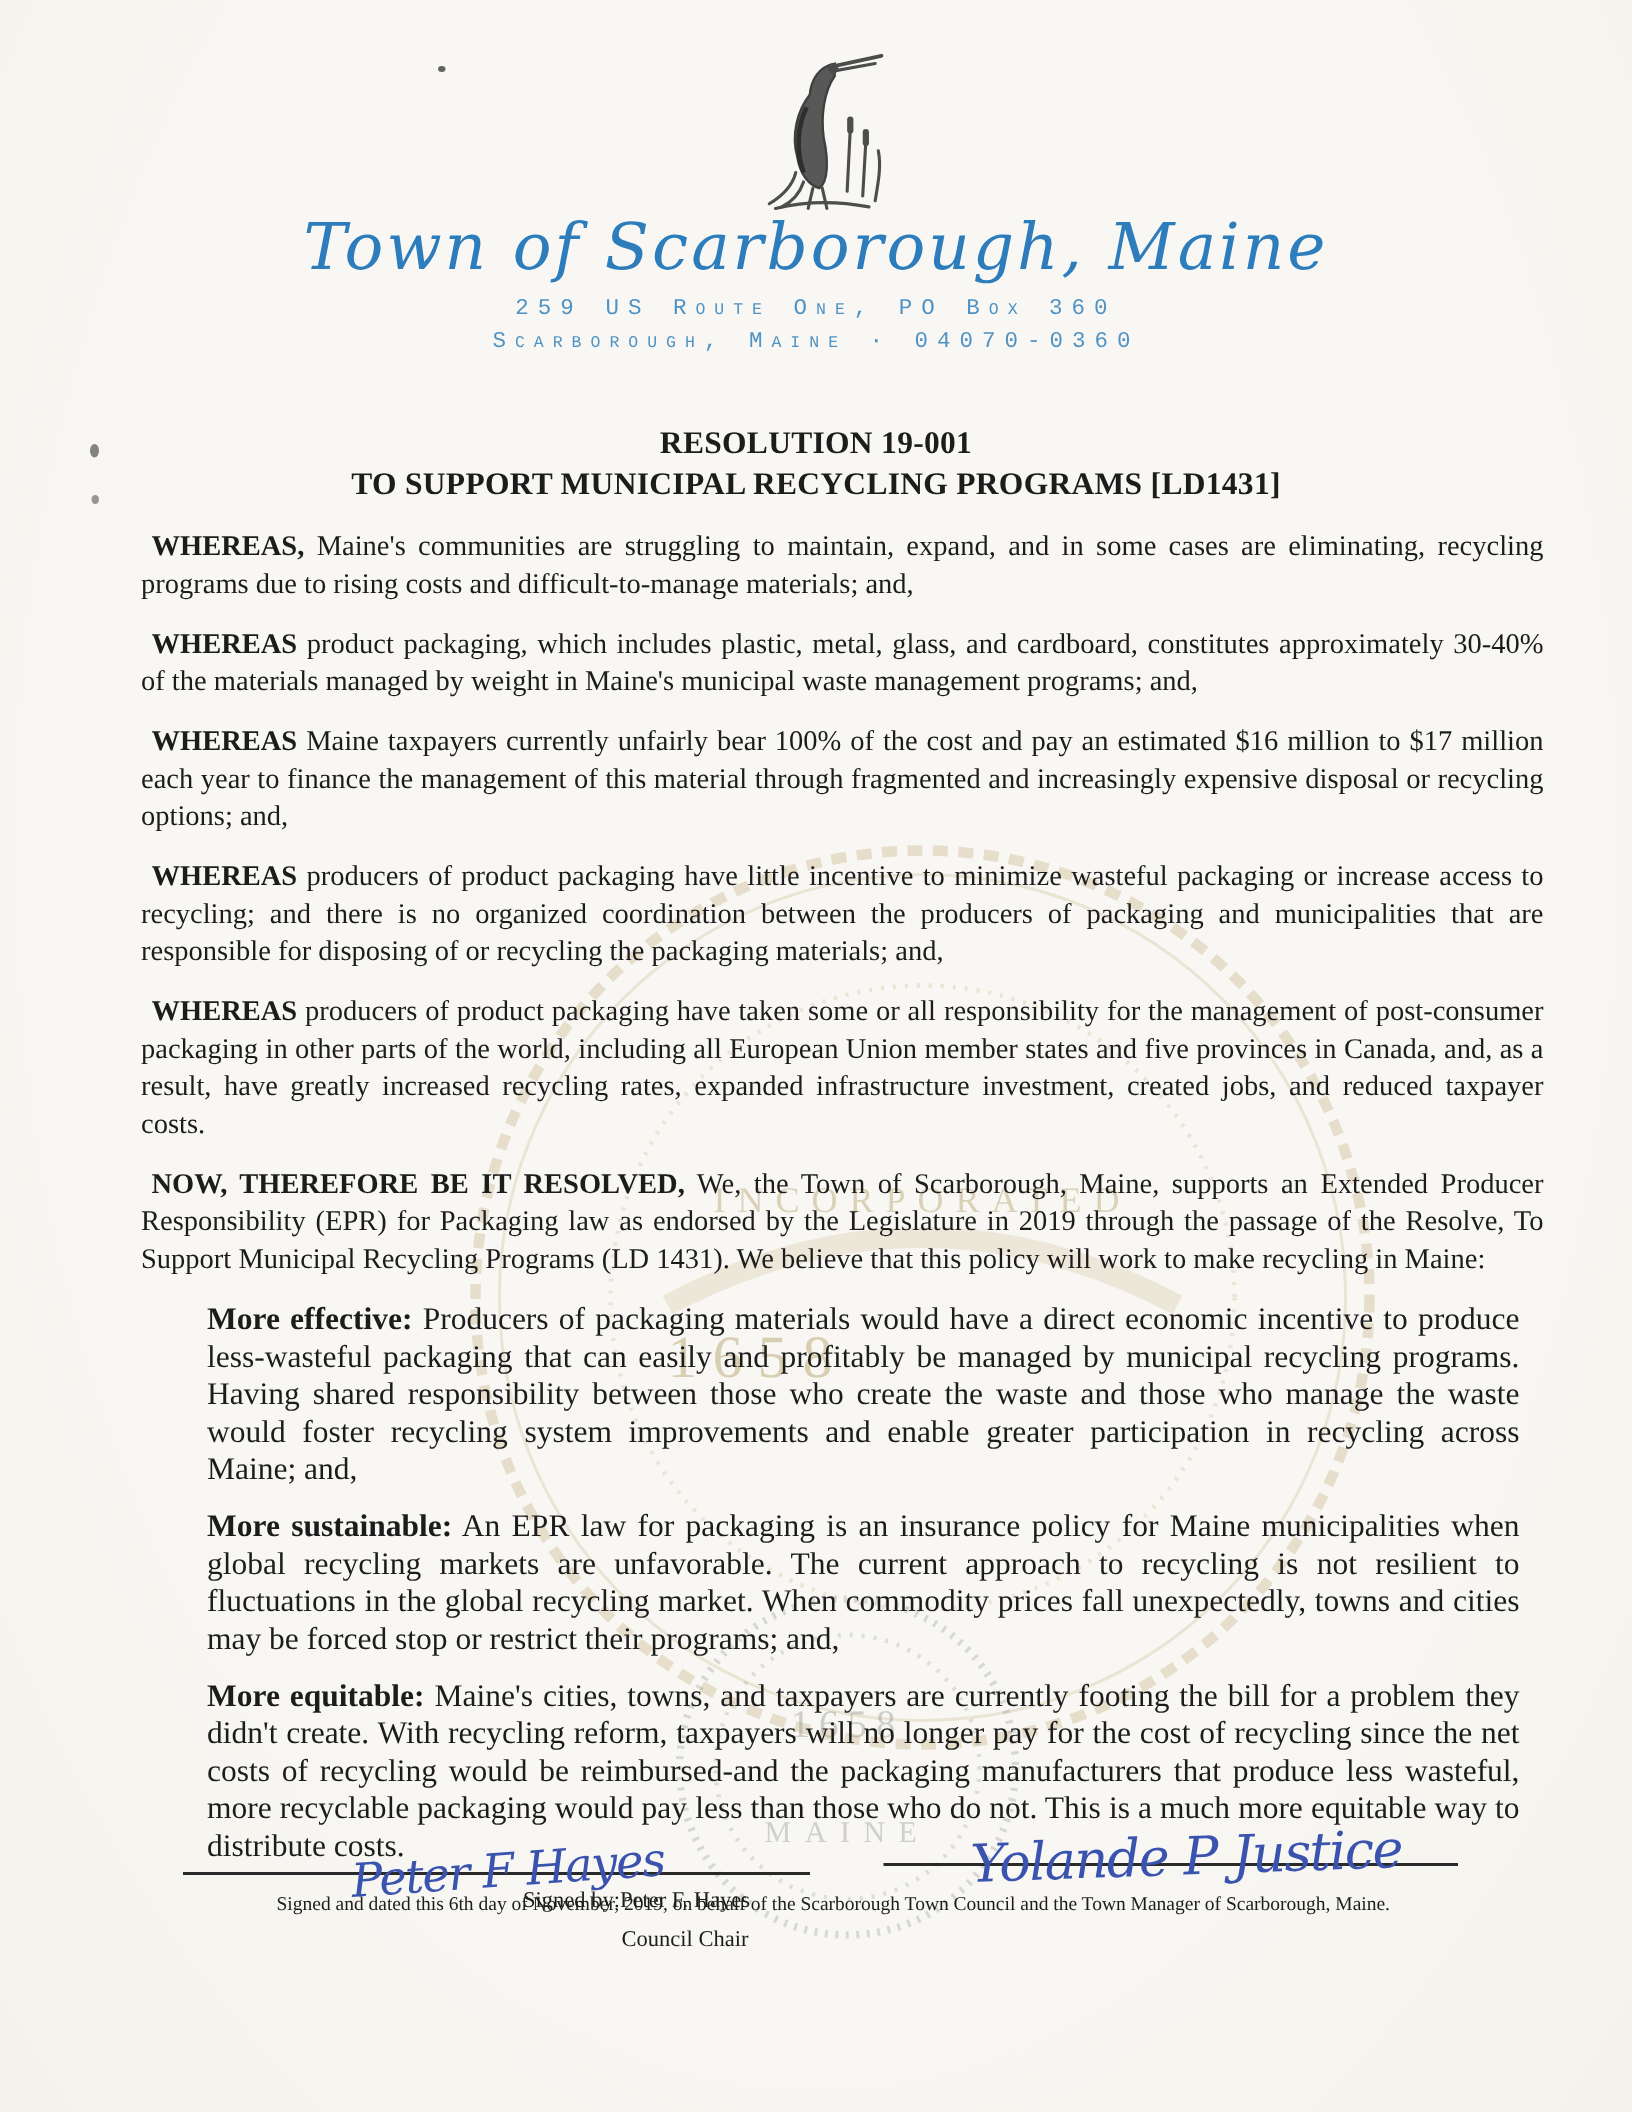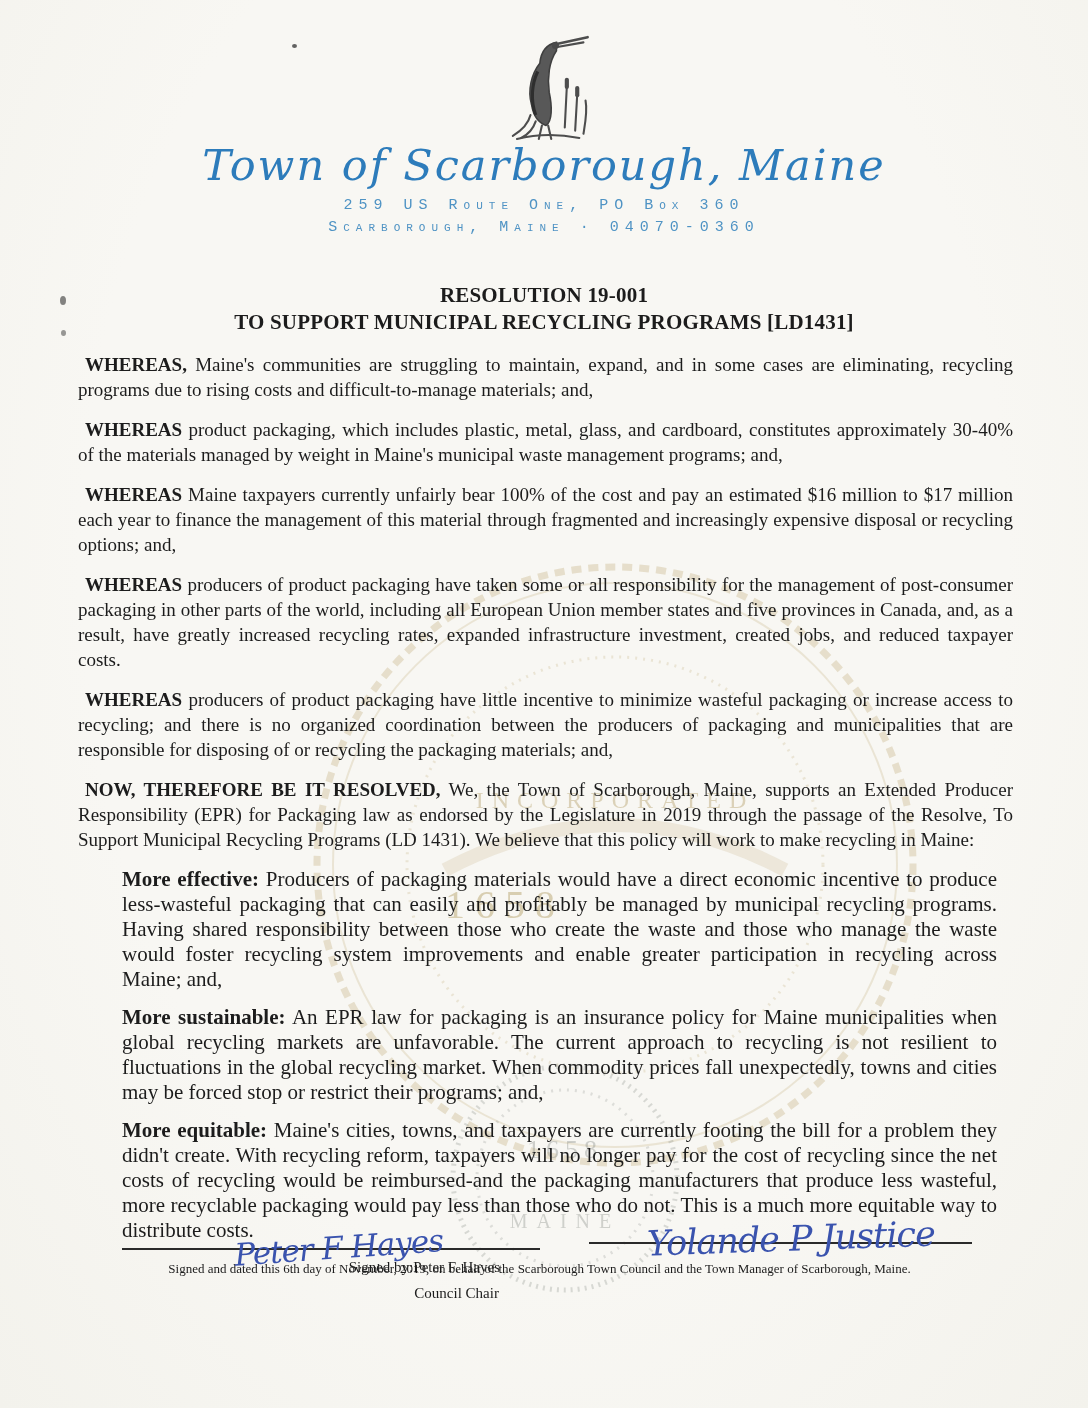--- a/index.html
+++ b/index.html
@@ -28,21 +28,21 @@
     font-family:Liberation Mono, monospace;
     font-variant:small-caps;text-transform:none;
     color:#4f93c4;font-size:15px;letter-spacing:6px;
     line-height:22px;margin-top:6px;
   }
   .addr + .addr{margin-top:0;}
   
   .title-block{position:absolute;top:282px;left:0;width:100%;text-align:center;
     font-weight:bold;font-size:21px;line-height:27px;letter-spacing:.2px;}
   
-  .body-col{position:absolute;top:352px;left:78px;width:935px;}
+  .body-col{position:absolute;top:352px;left:94px;width:935px;}
   p.para{margin:0 0 15px 0;font-size:19px;line-height:25px;text-align:justify;text-indent:7px;}
   p.para .lead{font-weight:bold;}
   .bullets{margin-left:44px;width:891px;}
   p.bullet{margin:0 16px 13px 0;font-size:21px;line-height:25px;text-align:justify;text-indent:0;}
   p.bullet .lead{font-weight:bold;}
   p.closing{margin:4px 0 0 -12px;width:947px;font-size:13px;line-height:26px;text-align:center;text-indent:0;}
   
   .sig-area{position:absolute;left:0;top:1218px;width:1088px;}
   .sig-cols{display:flex;}
   .sig-col{position:relative;}
@@ -129,24 +129,24 @@
     <p class="para"><span class="lead">WHEREAS,</span>
       <span>Maine's communities are struggling to maintain, expand, and in some cases are eliminating, recycling programs due to rising costs and difficult-to-manage materials; and,</span></p>
 
     <p class="para"><span class="lead">WHEREAS</span>
       <span>product packaging, which includes plastic, metal, glass, and cardboard,  constitutes approximately 30-40% of the materials managed by weight in Maine's municipal waste management programs; and,</span></p>
 
     <p class="para"><span class="lead">WHEREAS</span>
       <span>Maine taxpayers currently unfairly bear 100% of the cost and pay an estimated $16 million to $17 million each year to finance the management of this material through fragmented and increasingly expensive disposal or recycling options;  and,</span></p>
 
     <p class="para"><span class="lead">WHEREAS</span>
-      <span>producers of product packaging have taken some or all responsibility for the management of post-consumer packaging in other parts of the world, including all European Union member states and five provinces in Canada, and, as a result, have greatly increased recycling rates, expanded infrastructure investment, created jobs, and reduced taxpayer costs.</span></p>
+      <span>producers of product packaging have little incentive to minimize wasteful packaging or increase access to recycling; and there is no organized coordination between the producers of packaging and municipalities that are responsible for disposing of or recycling the packaging materials; and,</span></p>
 
     <p class="para"><span class="lead">WHEREAS</span>
-      <span>producers of product packaging have little incentive to minimize wasteful packaging or increase access to recycling; and there is no organized coordination between the producers of packaging and municipalities that are responsible for disposing of or recycling the packaging materials; and,</span></p>
+      <span>producers of product packaging have taken some or all responsibility for the management of post-consumer packaging in other parts of the world, including all European Union member states and five provinces in Canada, and, as a result, have greatly increased recycling rates, expanded infrastructure investment, created jobs, and reduced taxpayer costs.</span></p>
 
     <p class="para"><span class="lead">NOW, THEREFORE BE IT RESOLVED,</span>
       <span>We, the Town of Scarborough, Maine, supports an Extended Producer Responsibility (EPR) for Packaging law as endorsed by the Legislature in 2019 through the passage of the Resolve, To Support Municipal Recycling Programs (LD 1431). We believe that this policy will work to make recycling in Maine:</span></p>
 
     <div class="bullets">
       <p class="bullet"><span class="lead">More effective:</span>
         <span>Producers of packaging materials would have a direct economic incentive to produce less-wasteful packaging that can easily and profitably be managed by municipal recycling programs. Having shared responsibility between those who create the waste and those who manage the waste would foster recycling system improvements and enable greater participation in recycling across Maine; and,</span></p>
 
       <p class="bullet"><span class="lead">More sustainable:</span>
         <span>An EPR law for packaging is an insurance policy for Maine municipalities when global recycling markets are unfavorable. The current approach to recycling is not resilient to fluctuations in the global recycling market. When commodity prices fall unexpectedly, towns and cities may be forced stop or restrict their programs; and,</span></p>

